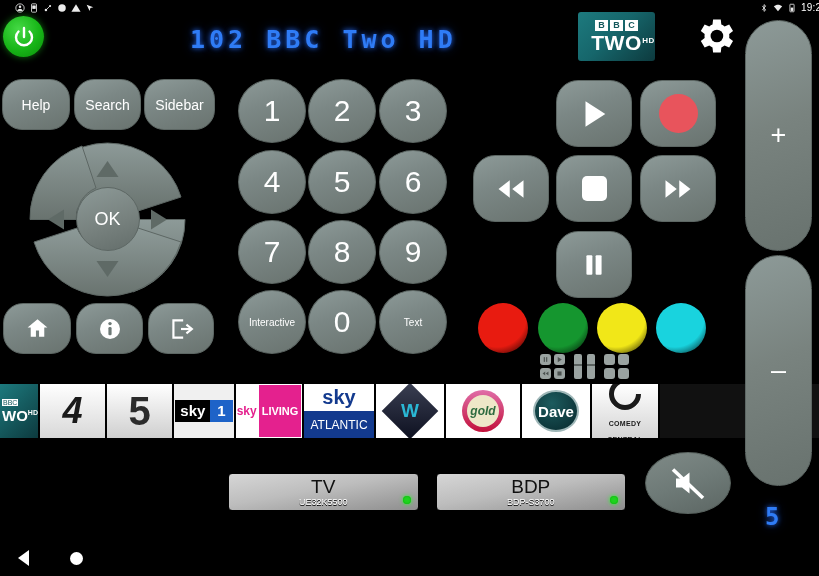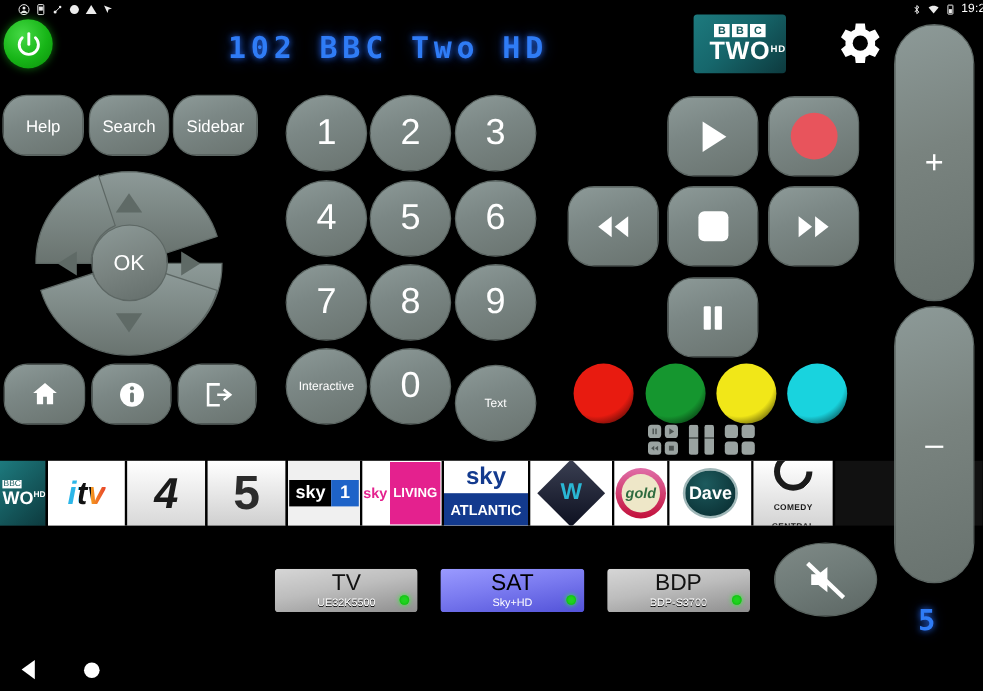--- a/index.html
+++ b/index.html
@@ -282,21 +282,21 @@
       </div>
       <div class="btn round" style="left: 379px; top: 220px; width: 68px; height: 64px;">
         <span class="lbl-num">9</span>
       </div>
       <div class="btn round" style="left: 238px; top: 290px; width: 68px; height: 64px;">
         <span class="lbl-tiny">Interactive</span>
       </div>
       <div class="btn round" style="left: 308px; top: 290px; width: 68px; height: 64px;">
         <span class="lbl-num">0</span>
       </div>
-      <div class="btn round" style="left: 379px; top: 304px; width: 68px; height: 64px;">
+      <div class="btn round" style="left: 379px; top: 290px; width: 68px; height: 64px;">
         <span class="lbl-tiny">Text</span>
       </div>
     </div>
 
   <div class="btn rrect" style="left:556px;top:80px;width:76px;height:67px;border-radius:22px;">
     <svg width="34" height="34" viewBox="0 0 24 24" fill="#fff">
         <path d="M6 3l14 9-14 9z"></path>
       </svg>
   </div>
   <div class="btn rrect" style="left:640px;top:80px;width:76px;height:67px;border-radius:22px;">
@@ -365,23 +365,20 @@
       <div></div>
       <div></div>
       <div></div>
     </div>
   </div>
 
   <div class="strip" id="strip">
       <div class="ch" style="width: 40px; background: linear-gradient(135deg, rgb(29, 122, 126), rgb(13, 58, 62));">
         <div style="color:#fff;font-size:9px;text-align:left;width:100%;padding-left:2px;line-height:1.1"><span style="background:#fff;color:#14585c;font-size:7px;padding:0 1px">BBC</span><br><span style="font-size:15px;font-weight:bold">WO<sup style="font-size:7px">HD</sup></span></div>
       </div>
-      <div class="ch" style="width: 66px; background: rgb(255, 255, 255);">
-        <span style="font-size:27px;font-weight:bold;font-style:italic;background:linear-gradient(90deg,#2bb6e8 0%,#2bb6e8 30%,#111 30%,#111 62%,#f59a1e 62%,#e8432b 100%);-webkit-background-clip:text;background-clip:text;color:transparent">itv</span>
-      </div>
       <div class="ch" style="width: 67px; background: linear-gradient(rgb(255, 255, 255), rgb(216, 216, 216));">
         <span style="font-size:36px;font-weight:bold;color:#1a1a1a;font-style:italic">4</span>
       </div>
       <div class="ch" style="width: 67px; background: linear-gradient(rgb(255, 255, 255), rgb(207, 207, 207));">
         <span style="font-size:40px;font-weight:bold;color:#2b2b2b">5</span>
       </div>
       <div class="ch" style="width: 62px; background: rgb(240, 240, 240);">
         <span style="display:flex;height:22px">
           <i style="background:#000;color:#fff;font-style:normal;font-size:15px;font-weight:bold;padding:0 5px;line-height:22px">sky</i>
           <i style="background:#1e63c8;color:#fff;font-style:normal;font-size:15px;font-weight:bold;padding:0 7px;line-height:22px">1</i>
@@ -389,54 +386,49 @@
       </div>
       <div class="ch" style="width: 68px; background: rgb(255, 255, 255);">
         <span style="display:flex;align-items:center;height:17px">
           <i style="color:#e4218e;font-style:normal;font-size:12px;font-weight:bold;padding-right:2px">sky</i>
           <i style="background:#e4218e;color:#fff;font-style:normal;font-size:11px;font-weight:bold;padding:20px 3px">LIVING</i>
         </span>
       </div>
       <div class="ch" style="width: 72px; background: rgb(255, 255, 255);">
         <div style="width:100%;height:100%;display:flex;flex-direction:column">
           <div style="flex:1;background:#fff;display:flex;align-items:center;justify-content:center;color:#133a8e;font-size:20px;font-weight:bold">sky</div>
-          <div style="flex:1;background:#133a8e;display:flex;align-items:center;justify-content:center;color:#fff;font-size:12px;font-weight:bold">ATLANTIC</div>
+          <div style="flex:1;background:#133a8e;display:flex;align-items:center;justify-content:center;color:#fff;font-size:12px;font-weight:normal">ATLANTIC</div>
         </div>
       </div>
       <div class="ch" style="width: 70px; background: rgb(255, 255, 255);">
         <div style="width:40px;height:40px;background:linear-gradient(135deg,#3a3f52,#0d1020);transform:rotate(45deg);display:flex;align-items:center;justify-content:center">
           <span style="transform:rotate(-45deg);color:#2ab7d4;font-size:19px;font-weight:bold">W</span>
         </div>
       </div>
-      <div class="ch" style="width: 46px; background: rgb(255, 255, 255); text-align: center;">
+      <div class="ch" style="width: 76px; background: rgb(255, 255, 255); text-align: center;">
         <div style="width:42px;height:42px;border-radius:50%;background:linear-gradient(180deg,#e06ea8,#c2103a);display:flex;align-items:center;justify-content:center">
           <span style="width:32px;height:32px;border-radius:50%;background:#eee7c8;color:#2e6b3f;font-size:12px;font-weight:bold;display:flex;align-items:center;justify-content:center;font-style:italic">gold</span>
         </div>
       </div>
       <div class="ch" style="width: 70px; background: rgb(255, 255, 255);">
         <div style="width:46px;height:42px;border-radius:50%;background:radial-gradient(circle at 40% 30%,#1d5b5e,#07282c);display:flex;align-items:center;justify-content:center;border:2px solid #9fb7b8">
           <span style="color:#fff;font-size:15px;font-weight:bold">Dave</span>
         </div>
       </div>
       <div class="ch" style="width: 68px; background: linear-gradient(rgb(255, 255, 255), rgb(212, 212, 212));">
         <div style="text-align:center;line-height:1"><span style="display:inline-block;width:32px;height:32px;border-radius:50%;border:5px solid #1a1a1a;border-right-color:transparent;transform:rotate(-45deg)"></span><br><span style="font-size:7px;font-weight:bold;color:#1a1a1a;letter-spacing:.3px">COMEDY CENTRAL</span></div>
       </div>
     </div>
 
   <div class="devbar" id="devbar">
       <div class="dev off">
         <div class="dname">TV</div>
         <div class="dmodel">UE32K5500</div>
         <div class="led"></div>
       </div>
-      <div class="dev on">
-        <div class="dname">SAT</div>
-        <div class="dmodel">Sky+HD</div>
-        <div class="led"></div>
-      </div>
       <div class="dev off">
         <div class="dname">BDP</div>
         <div class="dmodel">BDP-S3700</div>
         <div class="led"></div>
       </div>
     </div>
 
   <div class="mute">
     <svg viewBox="0 0 24 24" fill="#fff">
       <path d="M4 9v6h4l5 4V5L8 9z"></path>

